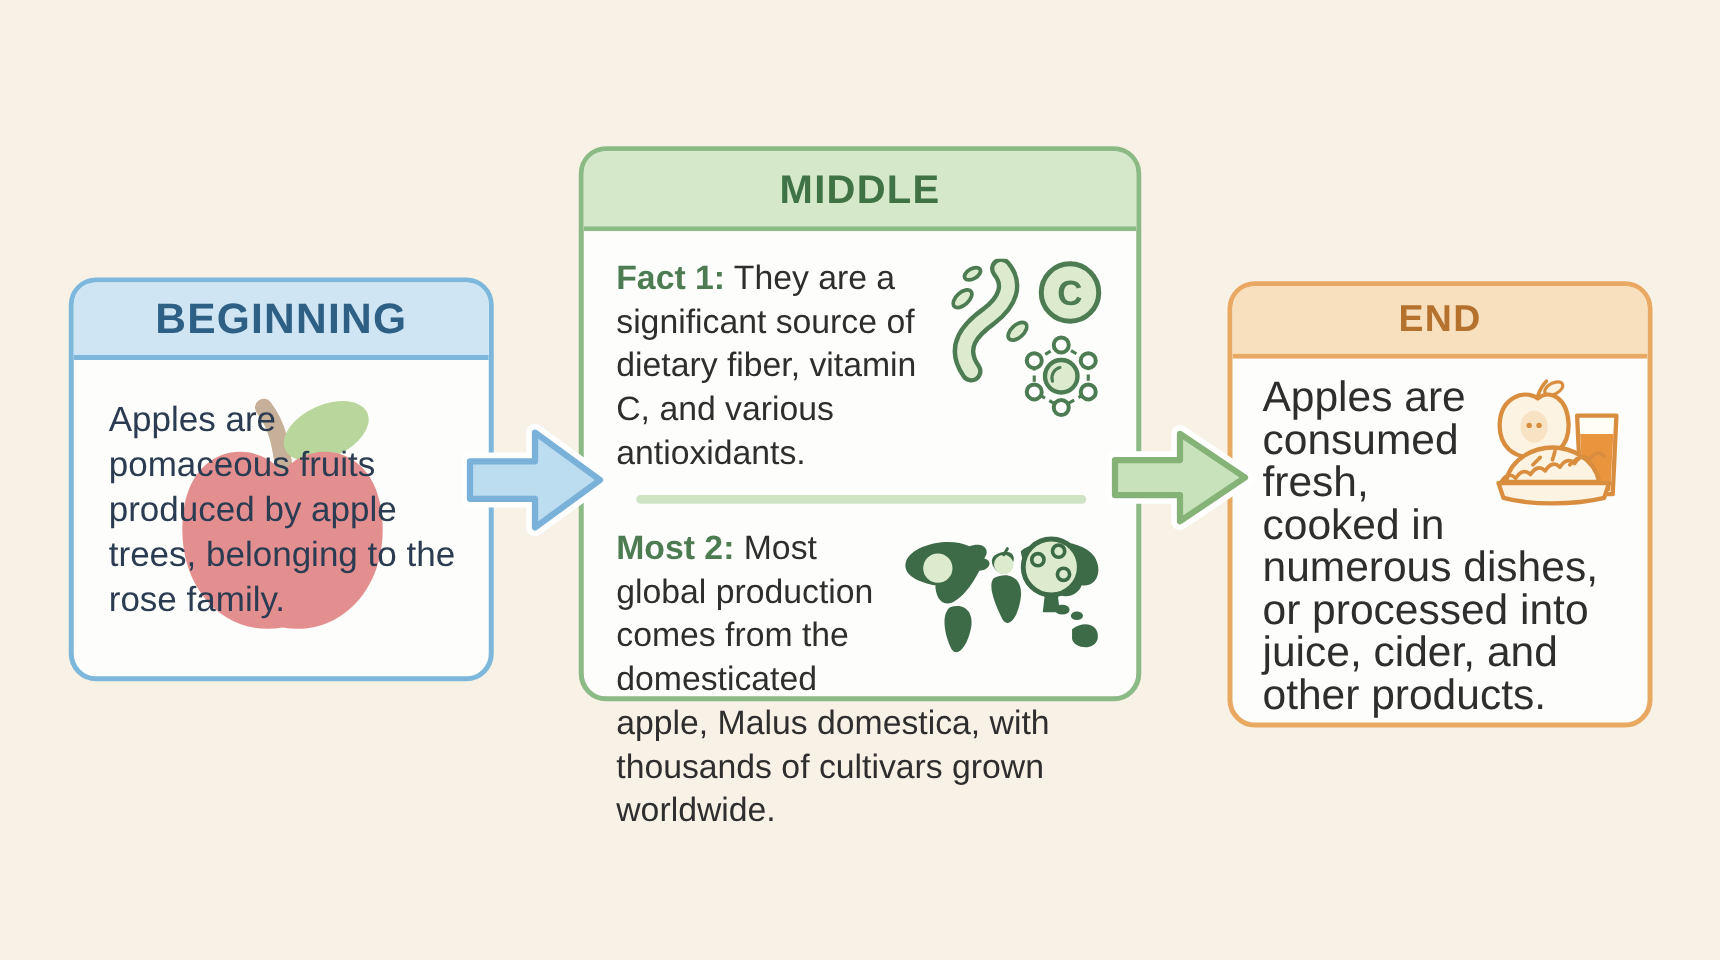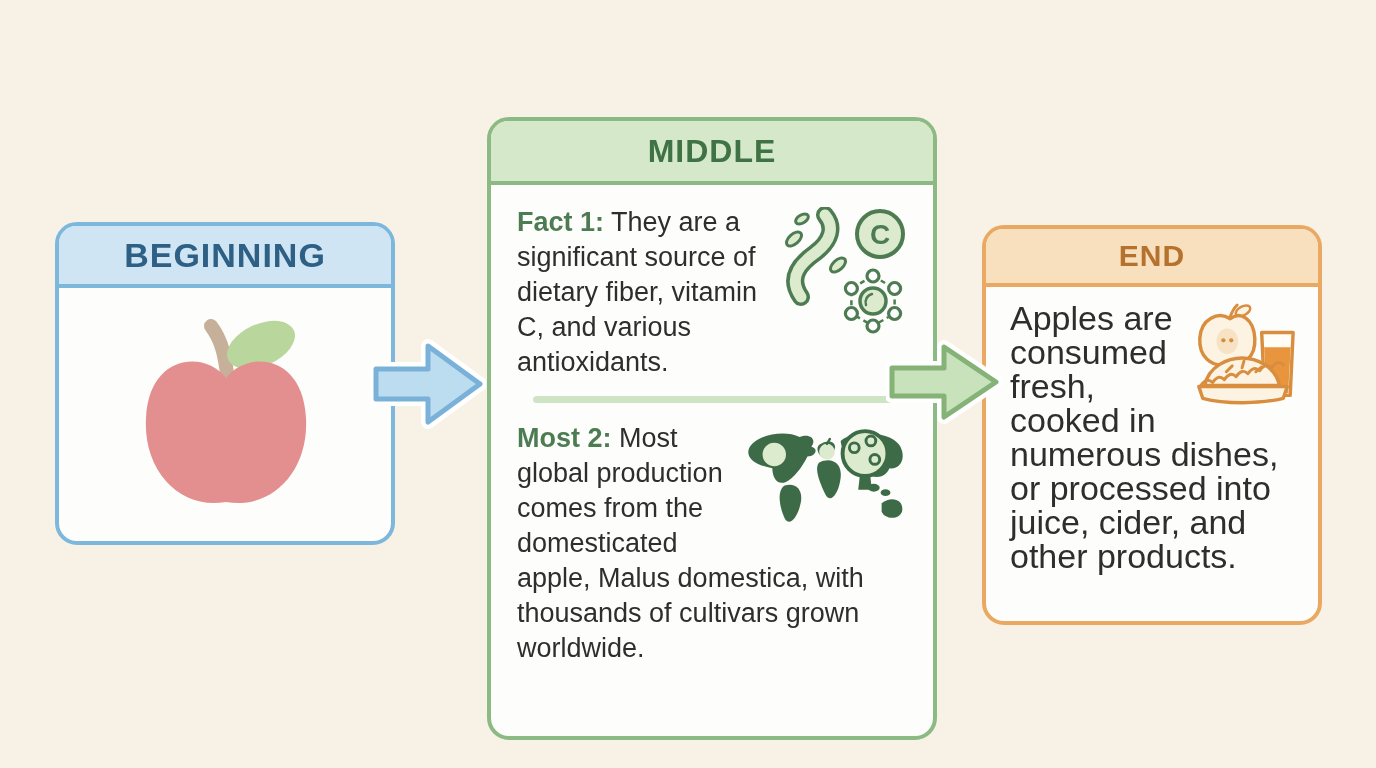--- a/index.html
+++ b/index.html
@@ -31,35 +31,35 @@
   .panel-body{position:relative;}
 
   
   #panel-beginning{left:55px;top:222px;width:340px;height:323px;border-color:var(--blue-border);}
   #panel-beginning .panel-header{height:62px;background:var(--blue-header);border-color:var(--blue-border);color:var(--blue-title);font-size:34px;}
   #panel-beginning .panel-body{padding:30px 26px 0 28px;font-size:28px;line-height:36px;color:var(--navy-text);}
   .apple-art{position:absolute;left:72px;top:12px;z-index:0;}
   .overlay-text{position:relative;z-index:1;}
 
   
-  #panel-middle{left:487px;top:117px;width:450px;height:623px;border-color:var(--green-border);}
+  #panel-middle{left:463px;top:117px;width:450px;height:444px;border-color:var(--green-border);}
   #panel-middle .panel-header{height:64px;background:var(--green-header);border-color:var(--green-border);color:var(--green-title);font-size:32px;}
   .fact{display:flow-root;padding:0 26px;font-size:27px;line-height:35px;color:var(--body-text);}
   .fact-1{padding-top:20px;}
   .fact-label{color:var(--green-label);font-weight:bold;}
   .fact1-icons{float:right;position:relative;width:122px;height:128px;margin:2px 0 4px 8px;}
   .fiber-svg{position:absolute;left:0;top:6;}
   .vitc-svg{position:absolute;right:0;top:0;}
   .molecule-svg{position:absolute;right:2px;top:58px;}
   .divider{height:7px;border-radius:4px;background:var(--card-divider);margin:16px 40px 18px 42px;clear:both;}
   .fact2-map{float:right;margin:6px 0 6px 8px;}
   .italic{}
 
   
-  #panel-end{left:982px;top:225px;width:340px;height:400px;border-color:var(--orange-border);}
+  #panel-end{left:982px;top:225px;width:340px;height:357px;border-color:var(--orange-border);}
   #panel-end .panel-header{height:58px;background:var(--orange-header);border-color:var(--orange-border);color:var(--orange-title);font-size:30px;}
   #panel-end .panel-body{display:flow-root;padding:14px 20px 0 24px;font-size:34px;line-height:34px;color:var(--body-text);}
   .end-icons{float:right;margin:2px 0 2px 4px;}
 
   
   .arrow{position:absolute;z-index:5;}
   #arrow-1{left:370px;top:336px;}
   #arrow-2{left:886px;top:339px;}
   .halo{fill:#ffffff;stroke:#ffffff;stroke-width:14;stroke-linejoin:round;}
   .arrow-blue{fill:var(--blue-arrow-fill);stroke:var(--blue-arrow-stroke);stroke-width:5;stroke-linejoin:round;}
@@ -79,20 +79,21 @@
   <section class="panel" id="panel-beginning">
     <div class="panel-header">
       <span>BEGINNING</span>
     </div>
     <div class="panel-body">
       <svg class="apple-art" width="190" height="225" viewBox="0 0 190 225">
         <path d="M97,80 C94,58 92,42 80,26" stroke="var(--apple-stem)" stroke-width="14" fill="none" stroke-linecap="round"></path>
         <ellipse cx="130" cy="45" rx="36" ry="21" transform="rotate(-24 130 45)" fill="var(--apple-leaf)"></ellipse>
         <path d="M95,78 C74,50 18,54 15,118 C12,172 50,210 95,202 C140,210 178,172 175,118 C172,54 116,50 95,78 Z" fill="var(--apple-red)"></path>
       </svg>
+      <span class="overlay-text">Apples are pomaceous fruits produced by apple trees, belonging to the rose family.</span>
     </div>
   </section>
 
   <svg class="arrow" id="arrow-1" width="116" height="96" viewBox="0 0 116 96">
     <path class="halo" d="M6,33 H58 V10 L110,48 L58,86 V63 H6 Z"></path>
     <path class="arrow-blue" d="M6,33 H58 V10 L110,48 L58,86 V63 H6 Z"></path>
   </svg>
 
   <section class="panel" id="panel-middle">
     <div class="panel-header">

